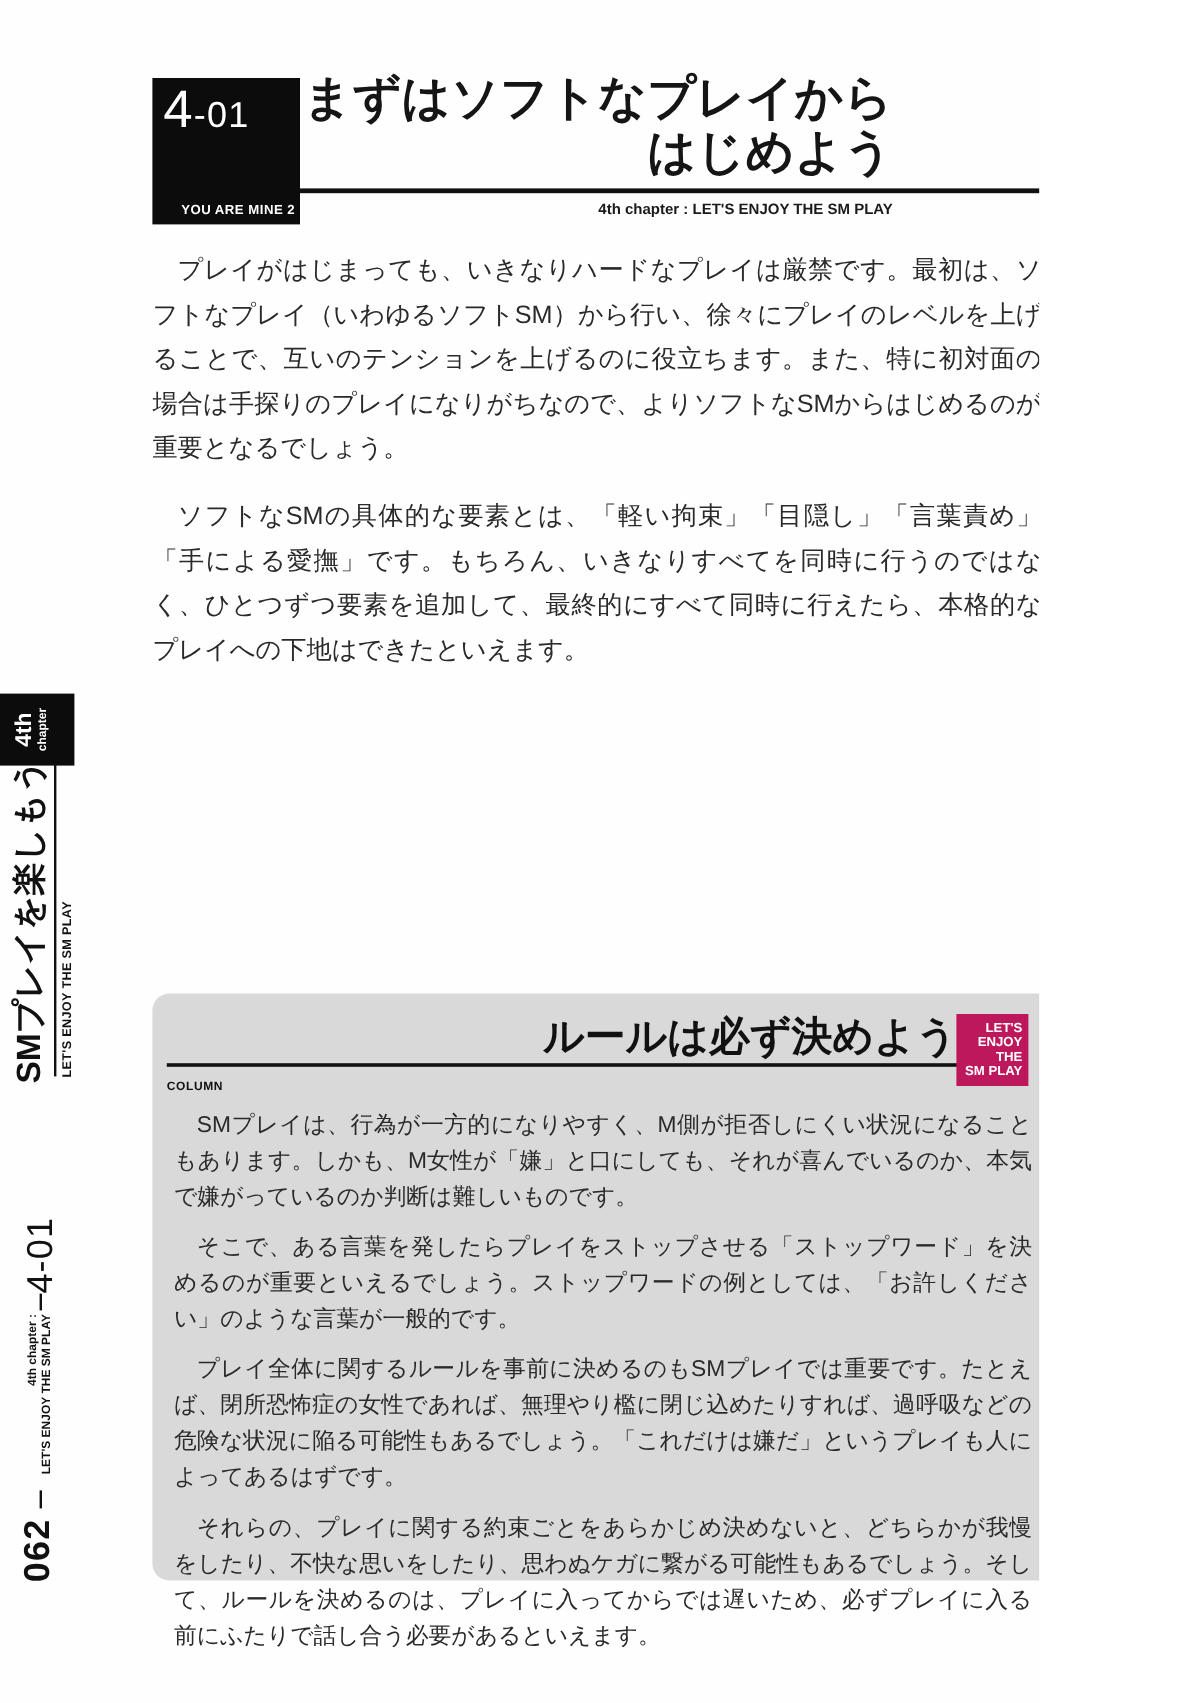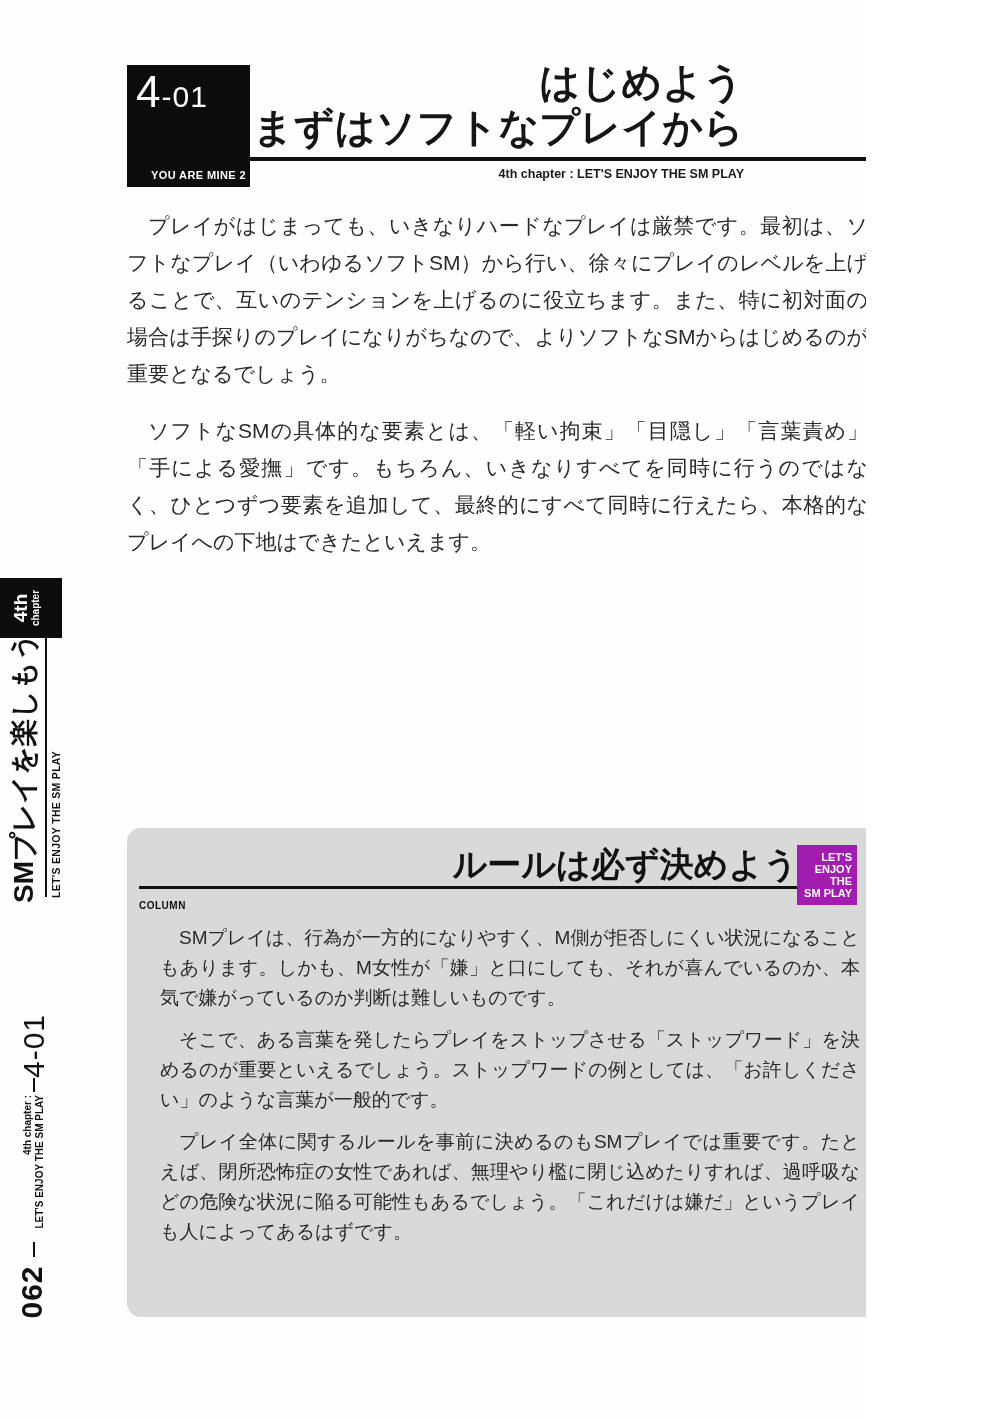--- a/index.html
+++ b/index.html
@@ -44,26 +44,26 @@
     border-bottom:3px solid #111;
     text-align:right;
   }
   .column-heading{
     margin:0;font-size:34px;font-weight:bold;color:#111;line-height:44px;white-space:nowrap;
   }
   .column-label{
     margin:11px 0 0 12px;font-size:10px;font-weight:bold;letter-spacing:.5px;color:#111;
   }
   .column-badge{
-    position:absolute;left:670px;top:17px;width:60px;height:60px;background:#a21caf;
+    position:absolute;left:670px;top:17px;width:60px;height:60px;background:#be185d;
     color:#fff;display:flex;flex-direction:column;justify-content:center;
     text-align:right;padding:0 5px;box-sizing:border-box;
   }
   .column-badge div{font-size:11px;font-weight:bold;line-height:12px;white-space:nowrap;}
-  .column-paras{margin:12px 22px 0 33px;}
+  .column-paras{margin:12px 22px 0 18px;}
   .column-paras p{
     margin:0 0 12px 0;font-size:19px;line-height:30px;color:#2a2a2a;
     text-align:justify;text-indent:1em;
   }
   
   .rot{position:absolute;transform:rotate(-90deg);white-space:nowrap;}
   .side-tab{position:absolute;left:0;top:578px;width:62px;height:60px;background:#0c0c0c;}
   .side-tab .rot{
     left:1px;top:10px;width:60px;height:40px;color:#fff;text-align:center;
   }
@@ -98,22 +98,22 @@
 <body>
 
 <div class="page">
 
   <div class="lesson-box">
     <div class="lesson-no"><span class="big">4</span><span>-01</span></div>
     <div class="series">YOU ARE MINE 2</div>
   </div>
 
   <div class="page-title">
+    <div>まずはソフトなプレイから</div>
     <div>はじめよう</div>
-    <div>まずはソフトなプレイから</div>
   </div>
 
   <div class="header-rule"></div>
   <div class="chapter-caption">4th chapter : LET'S ENJOY THE SM PLAY</div>
 
   <div class="body-text">
     <p>プレイがはじまっても、いきなりハードなプレイは厳禁です。最初は、ソフトなプレイ（いわゆるソフトSM）から行い、徐々にプレイのレベルを上げることで、互いのテンションを上げるのに役立ちます。また、特に初対面の場合は手探りのプレイになりがちなので、よりソフトなSMからはじめるのが重要となるでしょう。</p>
     <p>ソフトなSMの具体的な要素とは、「軽い拘束」「目隠し」「言葉責め」「手による愛撫」です。もちろん、いきなりすべてを同時に行うのではなく、ひとつずつ要素を追加して、最終的にすべて同時に行えたら、本格的なプレイへの下地はできたといえます。</p>
   </div>
 
@@ -125,20 +125,21 @@
     <div class="column-badge">
       <div>LET'S</div>
       <div>ENJOY</div>
       <div>THE</div>
       <div>SM PLAY</div>
     </div>
     <div class="column-paras">
       <p>SMプレイは、行為が一方的になりやすく、M側が拒否しにくい状況になることもあります。しかも、M女性が「嫌」と口にしても、それが喜んでいるのか、本気で嫌がっているのか判断は難しいものです。</p>
       <p>そこで、ある言葉を発したらプレイをストップさせる「ストップワード」を決めるのが重要といえるでしょう。ストップワードの例としては、「お許しください」のような言葉が一般的です。</p>
       <p>プレイ全体に関するルールを事前に決めるのもSMプレイでは重要です。たとえば、閉所恐怖症の女性であれば、無理やり檻に閉じ込めたりすれば、過呼吸などの危険な状況に陥る可能性もあるでしょう。「これだけは嫌だ」というプレイも人によってあるはずです。</p>
+      <p>それらの、プレイに関する約束ごとをあらかじめ決めないと、どちらかが我慢をしたり、不快な思いをしたり、思わぬケガに繋がる可能性もあるでしょう。そして、ルールを決めるのは、プレイに入ってからでは遅いため、必ずプレイに入る前にふたりで話し合う必要があるといえます。</p>
     </div>
   </div>
 
   <div class="side-tab">
     <div class="rot">
       <div class="l1">4th</div>
       <div class="l2">chapter</div>
     </div>
   </div>
   <div class="side-rule"></div>

